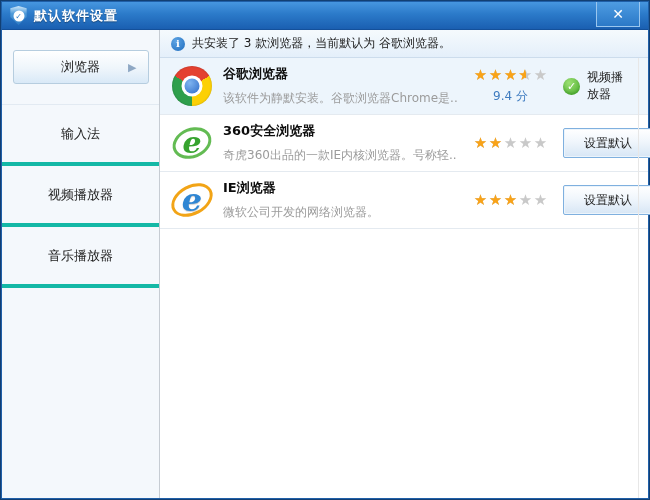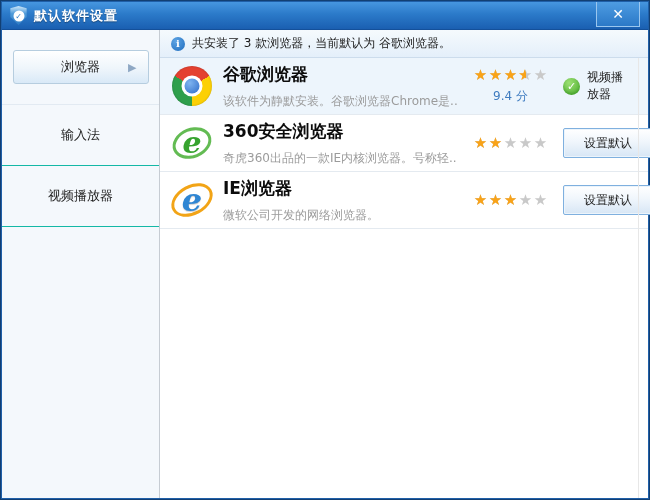--- a/index.html
+++ b/index.html
@@ -56,21 +56,21 @@
   
   .sidebar {
     width:158px; flex:none;
     background:#f4f8fc;
     border-right:1px solid #c6ccd3;
   }
   .side-item {
     height:61px;
     display:flex; align-items:center; justify-content:center;
     font-size:13px; color:#222;
-    border-bottom:1px solid #14b8a6;
+    border-bottom:4px solid #14b8a6;
     cursor:pointer;
   }
   .side-item.first { height:75px; border-bottom:1px solid #e2eaf2; }
   .sel-box {
     width:136px; height:34px;
     border:1px solid #b6cddf; border-radius:3px;
     background:linear-gradient(#ffffff, #eef5fb 55%, #d9e9f7);
     box-shadow:inset 0 1px 0 #fff;
     display:flex; align-items:center; justify-content:center;
     position:relative;
@@ -151,21 +151,21 @@
     font:bold italic 32px/1 "DejaVu Serif","Liberation Serif",serif;
     text-shadow:0 1px 1px rgba(0,0,0,.2);
   }
   .icon-ie::before {
     content:""; position:absolute; left:-2px; top:5px; right:-2px; bottom:5px;
     border:3px solid #f2a416; border-radius:50%;
     transform:rotate(-28deg);
   }
 
   .row-text { width:235px; flex:none; overflow:hidden; }
-  .row-title { font-size:17px; font-weight:bold; color:#0c0c0c; margin-bottom:7px; white-space:nowrap; }
+  .row-title { font-size:13px; font-weight:bold; color:#0c0c0c; margin-bottom:7px; white-space:nowrap; }
   .row-desc  { font-size:12px; color:#9b9b9b; white-space:nowrap; }
 
   .row-rating { width:105px; flex:none; text-align:center; }
   .stars { height:16px; line-height:16px; white-space:nowrap; }
   .star {
     position:relative; display:inline-block;
     width:15px; font-size:15px; line-height:16px; color:#c9c9c9;
   }
   .star .fill {
     position:absolute; left:0; top:0; height:100%;
@@ -215,20 +215,23 @@
           <span>浏览器</span>
           <span class="sel-arrow">▶</span>
         </div>
       </div>
       <div class="side-item">
         <span>输入法</span>
       </div>
       <div class="side-item">
         <span>视频播放器</span>
       </div>
+      <div class="side-item">
+        <span>音乐播放器</span>
+      </div>
     </div>
 
     <div class="main">
 
       <div class="infobar">
         <span class="info-icon">i</span>
         <span>共安装了 3 款浏览器，当前默认为 谷歌浏览器。</span>
       </div>
 
       <div class="rows">

